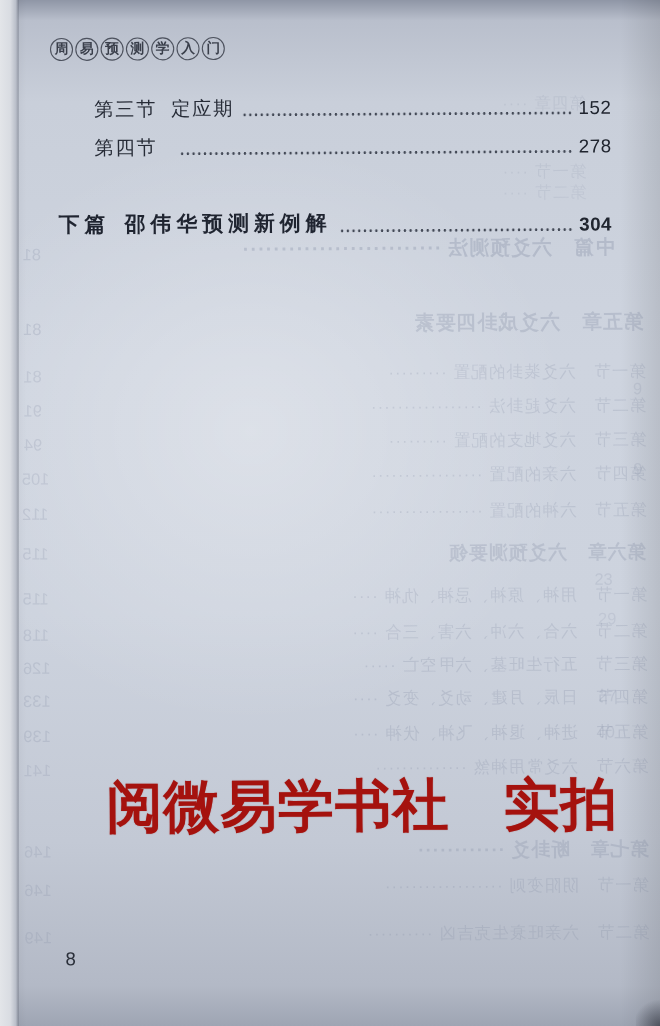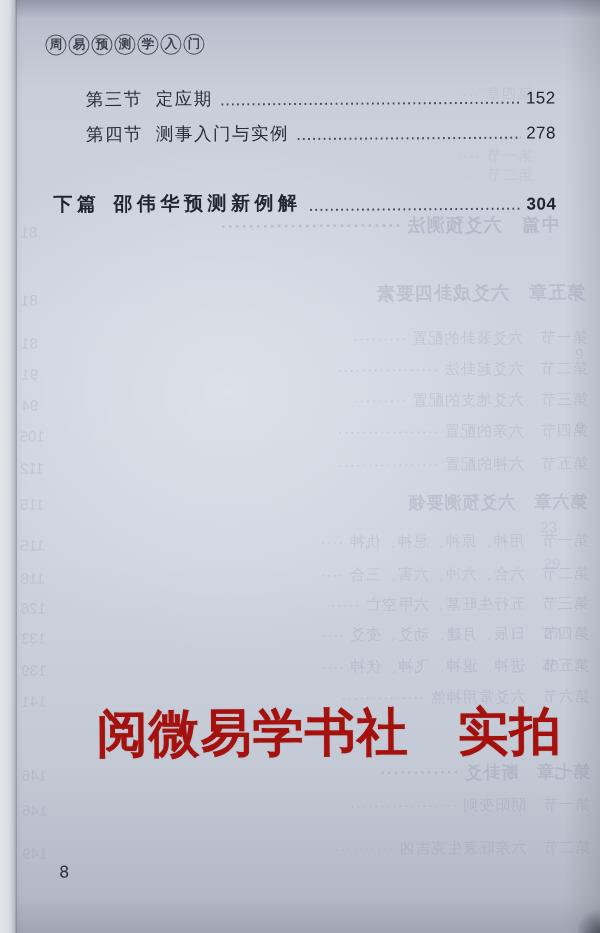--- a/index.html
+++ b/index.html
@@ -129,21 +129,20 @@
     <div class="row row1">
       <span class="lbl">第三节</span>
       <span class="gap"></span>
       <span class="ttl">定应期</span>
       <span class="leader"></span>
       <span class="pg">152</span>
     </div>
     <div class="row row2">
       <span class="lbl">第四节</span>
       <span class="gap"></span>
-      <span class="ttl">测事入门与实例</span>
       <span class="leader"></span>
       <span class="pg">278</span>
     </div>
     <div class="row row3">
       <span class="lbl">下篇</span>
       <span class="gap"></span>
       <span class="ttl">邵伟华预测新例解</span>
       <span class="leader"></span>
       <span class="pg">304</span>
     </div>

